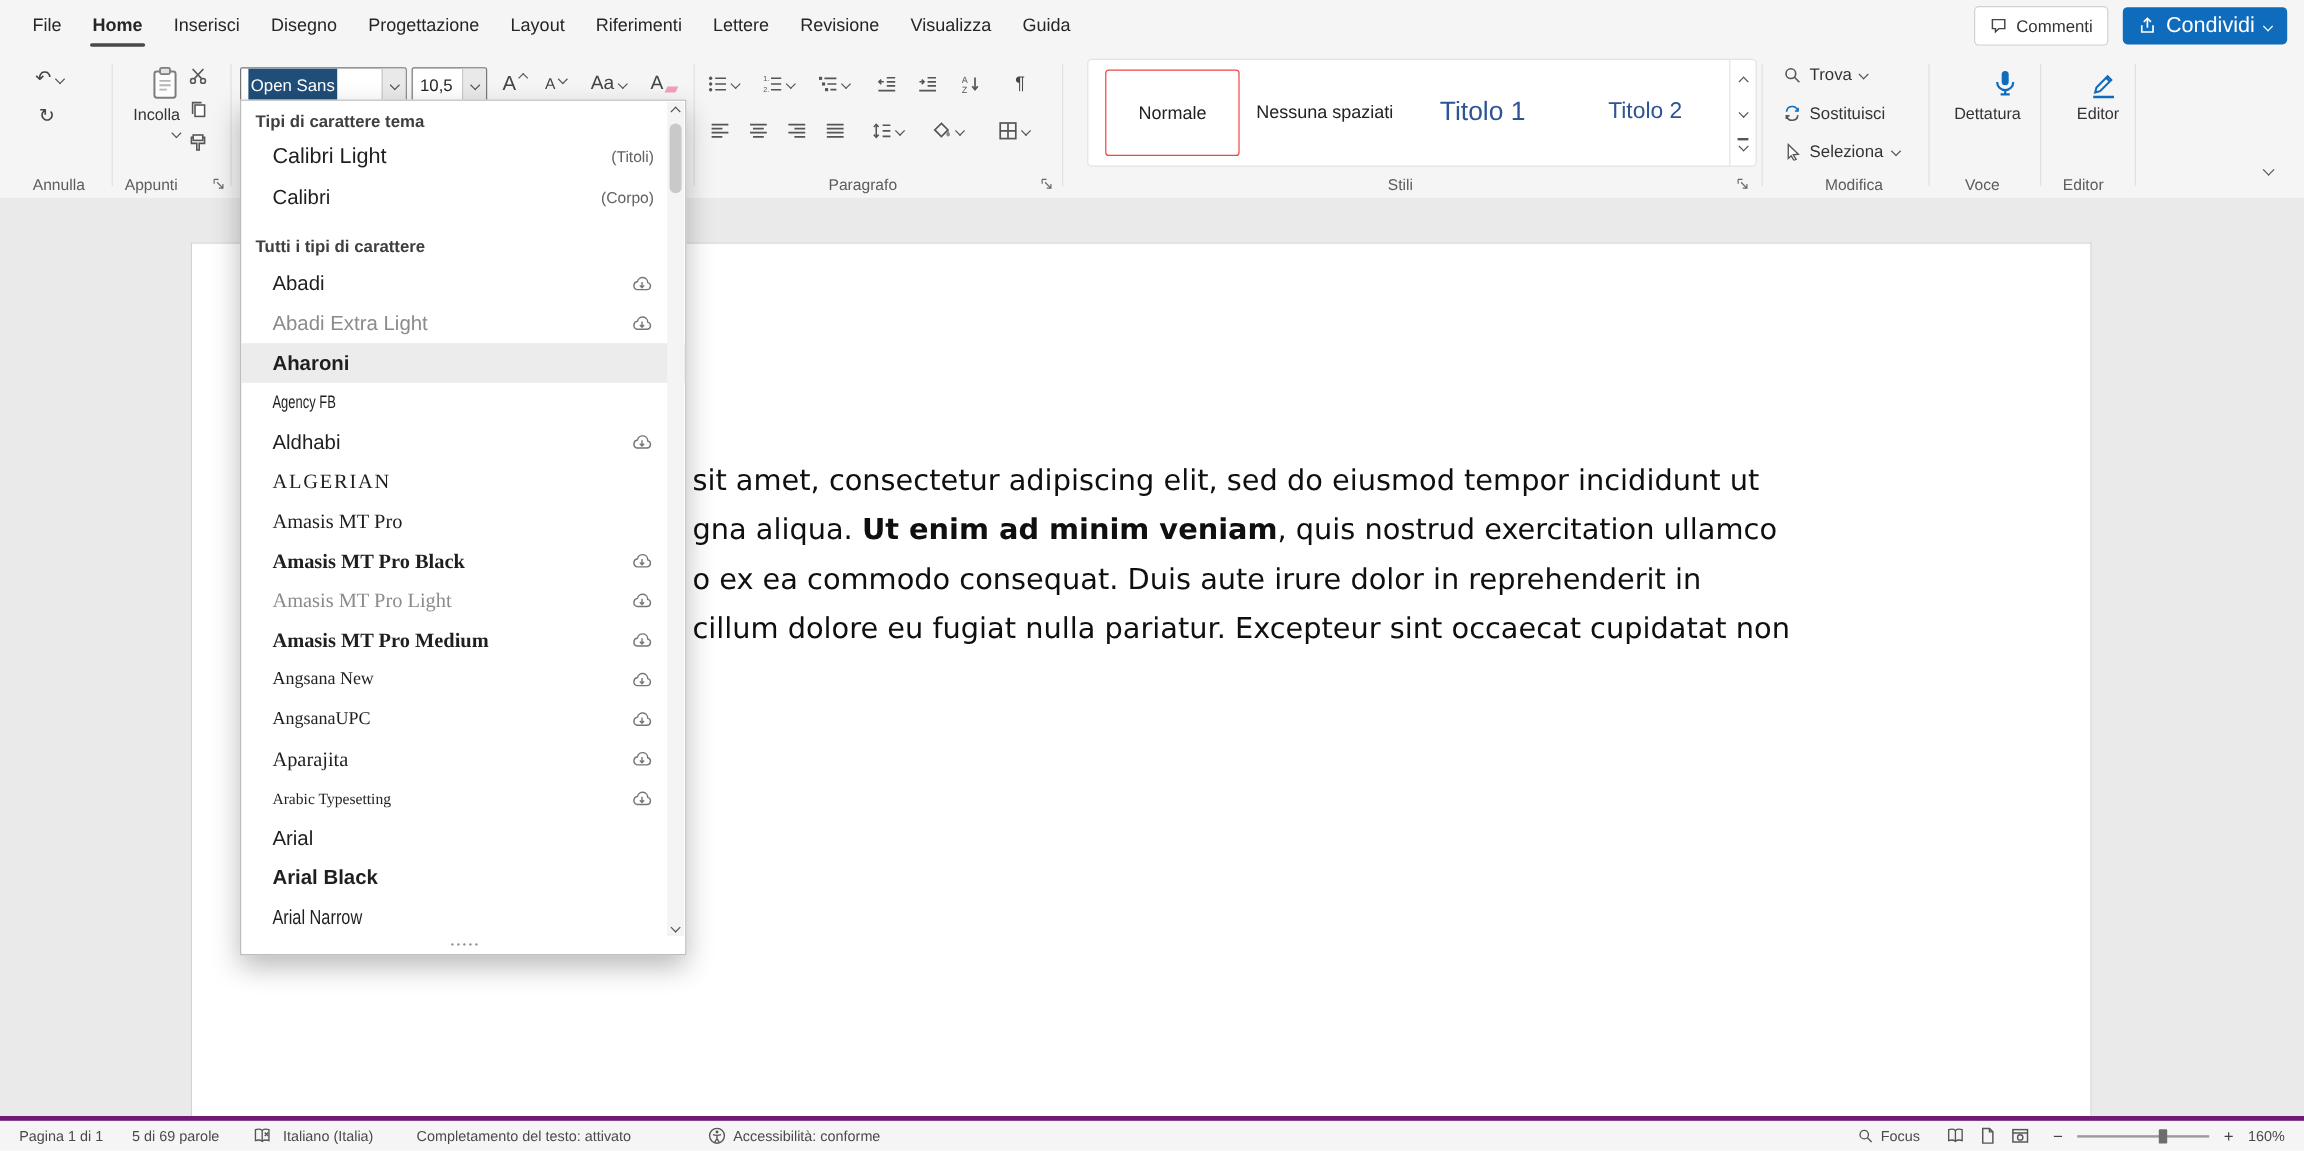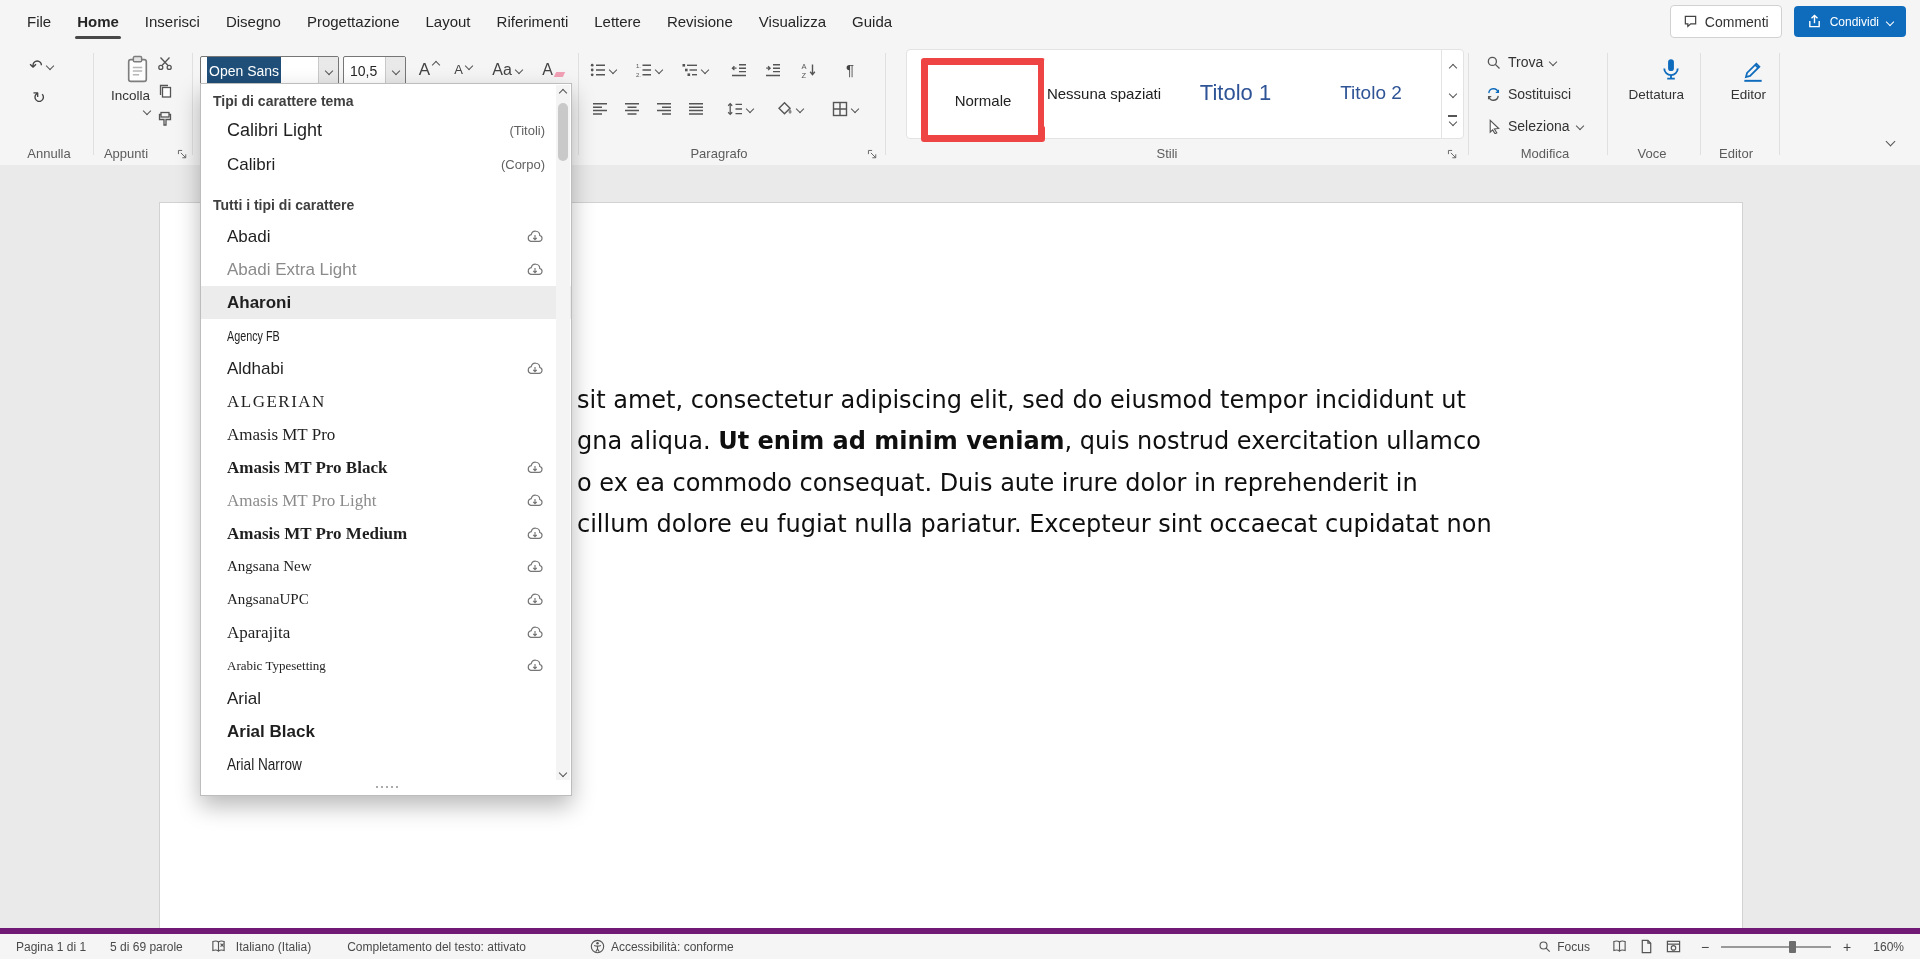--- a/index.html
+++ b/index.html
@@ -6,21 +6,21 @@
     font-family:"Liberation Sans",sans-serif;-webkit-font-smoothing:antialiased;}
   .app{position:relative;width:1920px;height:959px;background:#f5f5f5;overflow:hidden;color:#262626;}
 
   
   .menubar{position:absolute;top:0;left:0;right:0;height:43px;background:#f5f5f5;display:flex;align-items:center;padding-left:14px;}
   .tab{position:relative;height:43px;line-height:43px;padding:0 13px;font-size:15px;color:#262626;cursor:default;white-space:nowrap;}
   .tab.active{font-weight:bold;}
   .tab.active::after{content:"";position:absolute;left:11px;right:11px;bottom:4px;height:3px;border-radius:2px;background:#484848;}
   .menubar-right{margin-left:auto;display:flex;align-items:center;gap:12px;padding-right:14px;}
   .btn-comments{height:31px;display:flex;align-items:center;gap:7px;padding:0 12px;background:#fff;border:1px solid #d1d1d1;border-radius:4px;font-size:14px;color:#333;}
-  .btn-share{height:31px;display:flex;align-items:center;gap:8px;padding:0 13px;background:#0f6cbd;border-radius:4px;font-size:12px;color:#fff;}
+  .btn-share{height:31px;display:flex;align-items:center;gap:8px;padding:0 13px;background:#0f6cbd;border-radius:4px;font-size:18px;color:#fff;}
   .btn-share .chev{border-color:#fff;}
 
   
   .ribbon{position:absolute;top:43px;left:0;right:0;height:122px;background:#f5f5f5;border-bottom:1px solid #dedede;}
   .vdiv{position:absolute;top:10px;bottom:10px;width:1px;background:#e0e0e0;}
   .group-label{position:absolute;bottom:4px;transform:translateX(-50%);font-size:13px;color:#5c5c5c;white-space:nowrap;}
   .launcher{position:absolute;bottom:5px;width:13px;height:13px;}
   .launcher svg{width:13px;height:13px;}
   .rbtn{position:absolute;display:flex;align-items:center;justify-content:center;border-radius:3px;color:#3b3b3b;}
   .bigbtn{position:absolute;display:flex;flex-direction:column;align-items:flex-end;justify-content:flex-start;border-radius:4px;}
@@ -36,21 +36,21 @@
   .ic13{width:13px;height:13px;}
   .ic15{width:15px;height:15px;}
   .ic16{width:16px;height:16px;}
   .ic26{width:26px;height:26px;}
   .ic-clip{width:25px;height:29px;}
   .eraser{display:inline-block;width:9px;height:5px;background:#f2a0b5;transform:skewX(-25deg);margin-left:2px;margin-top:10px;}
 
   
   .gallery{position:absolute;left:906px;top:6px;width:556px;height:88px;background:#fff;border:1px solid #e3e3e3;border-radius:4px;}
   .style-card{position:absolute;top:8px;height:70px;background:#fff;display:flex;align-items:center;justify-content:center;border-radius:3px;white-space:nowrap;overflow:hidden;}
-  .style-card.selcard{border:7px solid #ef4444;}
+  .style-card.selcard{border:1px solid #ef4444;}
   .st-normal{font-size:15px;color:#222;}
   .st-nospace{font-size:15px;color:#222;}
   .st-h1{font-size:22px;color:#2f5496;font-weight:300;}
   .st-h2{font-size:19px;color:#2f5496;font-weight:300;}
   .gal-col{position:absolute;left:534px;top:0;bottom:0;width:21px;border-left:1px solid #e3e3e3;}
   .gal-btn{position:absolute;left:0;width:21px;height:28px;display:flex;align-items:center;justify-content:center;flex-direction:column;}
   .gal-more-line{width:9px;height:1.5px;background:#555;margin-bottom:2px;}
 
   
   .edit-item{position:absolute;left:1486px;display:flex;align-items:center;gap:7px;height:26px;font-size:14px;color:#333;}
@@ -84,28 +84,28 @@
   .condensed{display:inline-block;transform:scaleX(.72);transform-origin:left center;font-size:15px;}
   .narrow{display:inline-block;transform:scaleX(.8);transform-origin:left center;}
   .fd-grip{height:14px;flex:none;position:relative;}
   .fd-grip i{position:absolute;left:50%;top:5px;width:2px;height:2px;border-radius:50%;background:#8f8f8f;
     box-shadow:-10px 0 #8f8f8f,-5px 0 #8f8f8f,5px 0 #8f8f8f,10px 0 #8f8f8f;}
   .fd-scrollbar{position:absolute;top:1px;right:1px;bottom:15px;width:14px;background:#f4f4f4;}
   .sb-arrow{position:absolute;left:0;width:14px;height:15px;display:flex;align-items:center;justify-content:center;}
   .sb-thumb{position:absolute;left:2px;top:18px;width:10px;height:58px;background:#c9c9c9;border-radius:5px;}
 
   
-  .statusbar{position:absolute;left:0;right:0;bottom:0;height:25px;background:#f5f5f5;border-top:6px solid #701a75;
+  .statusbar{position:absolute;left:0;right:0;bottom:0;height:25px;background:#f5f5f5;border-top:4px solid #701a75;
     display:flex;align-items:center;font-size:12px;color:#4a4a4a;}
   .sb-item{display:flex;align-items:center;gap:6px;white-space:nowrap;}
   .sb-right{margin-left:auto;display:flex;align-items:center;padding-right:16px;}
   .zoom-slider{position:relative;width:110px;height:14px;margin:0 10px;}
   .zoom-track{position:absolute;left:0;right:0;top:6.5px;height:1.5px;background:#9a9a9a;}
   .zoom-thumb{position:absolute;left:62%;top:1px;width:7px;height:12px;background:#6d6d6d;border-radius:1px;}
-  .zoom-label{margin-left:20px;}
+  .zoom-label{margin-left:10px;}
   .zoom-minus,.zoom-plus{font-size:14px;color:#444;padding:0 2px;}
 </style>
 </head>
 <body>
 
 <svg width="0" height="0" style="position:absolute">
 <defs>
 <symbol id="i-clip" viewBox="0 0 24 28">
         <rect x="3.5" y="4.5" width="17" height="21" rx="2" fill="#fdfdfd" stroke="#7d7d7d" stroke-width="1.6"></rect>
         <rect x="8" y="1.5" width="8" height="5" rx="1.2" fill="#e3e3e3" stroke="#7d7d7d" stroke-width="1.4"></rect>

